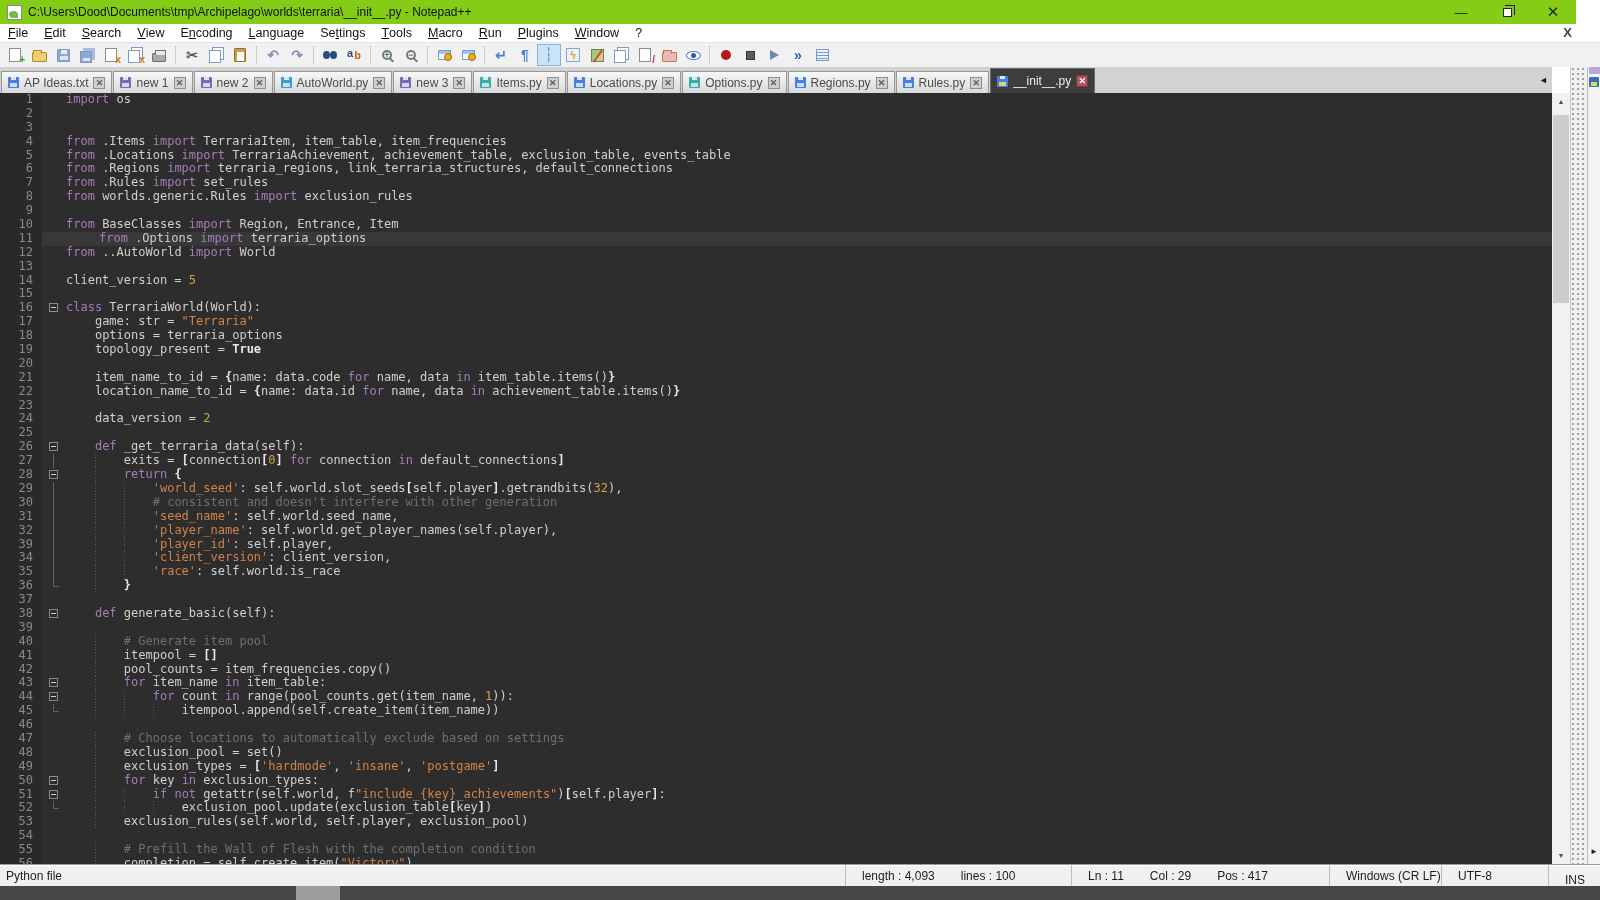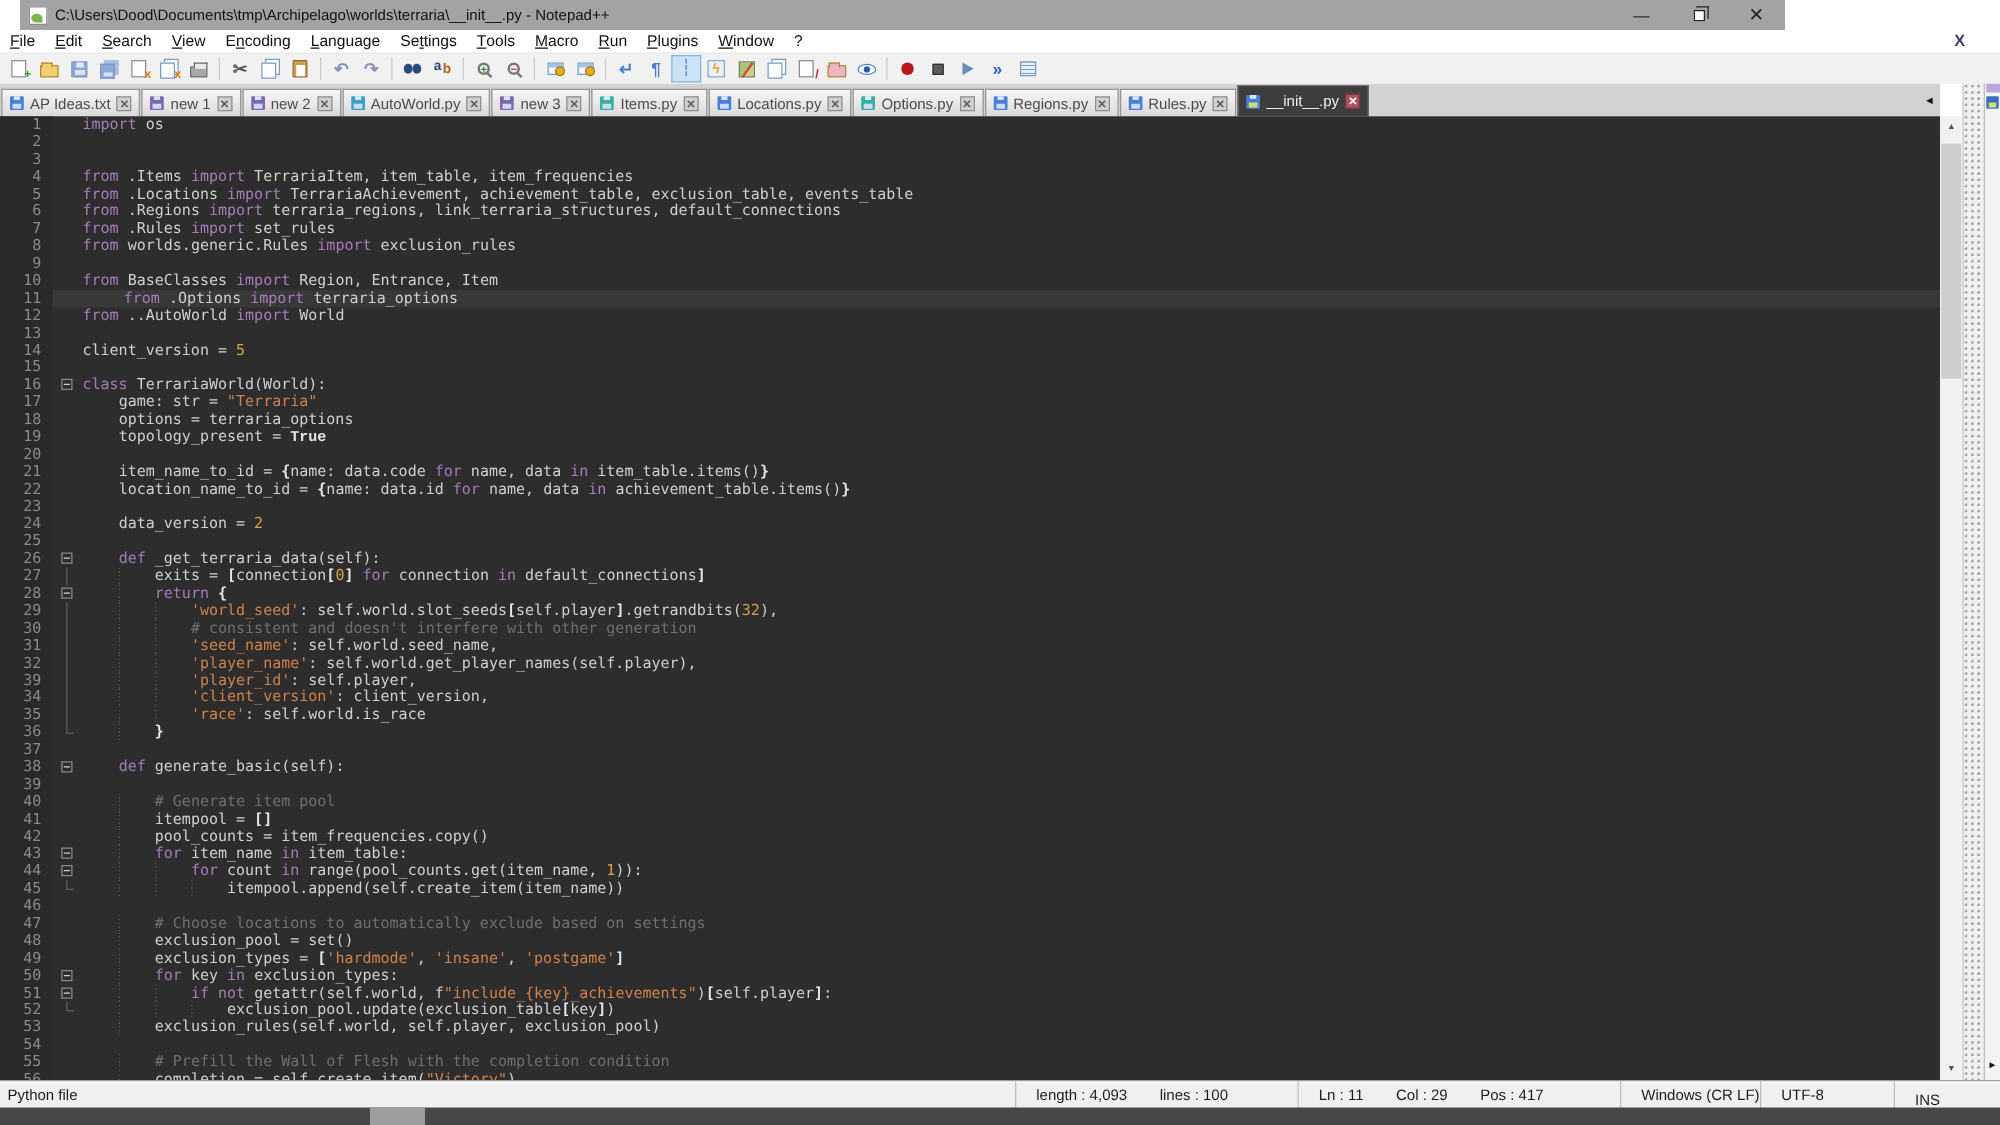--- a/index.html
+++ b/index.html
@@ -1,20 +1,20 @@
 <!DOCTYPE html>
 <html style="--ebg: #2d2d2d; --gbg: #292929; --lnc: #8a8a8a; --clbg: #383838; --txt: #cfcfcf; --kw: #a67cb8; --str: #d0824a; --num: #d2a53f; --cmt: #6f6f6f;"><head>
 <meta charset="utf-8">
 <style>
   * { box-sizing: border-box; margin: 0; padding: 0; }
   html,body { width:1600px; height:900px; overflow:hidden; font-family:"Liberation Sans",sans-serif; background:#fff; }
   #app { position:relative; width:1600px; height:900px; }
 
   
-  #titlebar { position:absolute; left:16px; top:0; width:1412px; height:24px; background:#a3a3a3; display:flex; align-items:center; font-size:12px; color:#111; }
+  #titlebar { position:absolute; left:0; top:0; width:1576px; height:24px; background:#84cc16; display:flex; align-items:center; font-size:12px; color:#111; }
   #npp-icon { width:15px; height:15px; margin:0 6px 0 7px; background:#fff; border:1px solid #8a8a8a; position:relative; }
   #npp-icon::after { content:""; position:absolute; left:1px; bottom:1px; width:9px; height:7px; background:#7ab648; border-radius:50% 50% 0 50%; }
   #win-controls { margin-left:auto; display:flex; height:24px; }
   .wbtn { width:46px; height:24px; display:flex; align-items:center; justify-content:center; color:#222; font-size:13px; }
   #restore-box { width:9px; height:9px; border:1px solid #222; position:relative; background:#fff; }
   #restore-box::before { content:""; position:absolute; left:1px; top:-4px; width:9px; height:9px; border:1px solid #222; border-left:none; border-bottom:none; }
 
   
   #menubar { position:absolute; left:0; top:24px; width:1600px; height:19px; background:#ffffff; display:flex; align-items:center; font-size:12.5px; color:#111; border-bottom:1px solid #e4e4e4; }
   .menu-item { padding:0 8px; height:19px; display:flex; align-items:center; }
@@ -85,21 +85,21 @@
   .gut { flex:0 0 42px; text-align:right; padding-right:9px; color:var(--lnc,#8a8a8a); background:var(--gbg,#292929); }
   .body { flex:1; display:flex; }
   .row.cur .body { background:var(--clbg,#383838);padding-left:33px; }
   .fold { flex:0 0 22px; position:relative; }
   .code { flex:1; padding-left:2px; color:var(--txt,#cfcfcf); }
   .k { color:var(--kw,#a67cb8); }
   .s { color:var(--str,#d0824a); }
   .n { color:var(--num,#d2a53f); }
   .m { color:var(--cmt,#6f6f6f); }
   .b { color:#e6e6e6; font-weight:bold; }
-  .w { color:#e6e6e6; font-weight:bold;font-family:Liberation Mono, monospace; }
+  .w { color:#e6e6e6; font-weight:bold; }
   .ind { display:inline-block; white-space:pre; }
   .ind.g { background-image:repeating-linear-gradient(to bottom,#565656 0 1px,transparent 1px 3px); background-size:1px 100%; background-repeat:no-repeat; background-position:left top; }
   .fbox { position:absolute; left:7px; top:2px; width:9px; height:9px; border:1px solid #8a8a8a; background:var(--ebg,#2d2d2d); }
   .fbox::after { content:""; position:absolute; left:1px; top:3px; width:5px; height:1px; background:#cfcfcf; }
   .fpipe { position:absolute; left:11px; top:0; bottom:0; width:1px; background:#5f5f5f; }
   .fend { position:absolute; left:11px; top:0; height:55%; width:6px; border-left:1px solid #5f5f5f; border-bottom:1px solid #5f5f5f; }
 
   
   #vscroll { position:absolute; left:1552px; top:93px; width:18px; height:771px; background:#f1f1f1; }
   .sarrow { position:absolute; left:0; width:18px; height:17px; display:flex; align-items:center; justify-content:center; font-size:7px; color:#505050; }
@@ -399,21 +399,21 @@
   <div id="sliver">
     <div id="sliver-tab"></div>
     <div id="sliver-disk"></div>
     <div id="sliver-arrow">►</div>
   </div>
 
   <div id="statusbar">
     <div class="spanel" style="width:812px;">
       <span>Python file</span>
     </div>
-    <div class="spanel" style="width:226px;">
+    <div class="spanel" style="width:226px;margin-left:33px;">
       <span>length : 4,093</span>
       <span>lines : 100</span>
     </div>
     <div class="spanel" style="width:258px;">
       <span>Ln : 11</span>
       <span>Col : 29</span>
       <span>Pos : 417</span>
     </div>
     <div class="spanel" style="width:112px;">
       <span>Windows (CR LF)</span>

